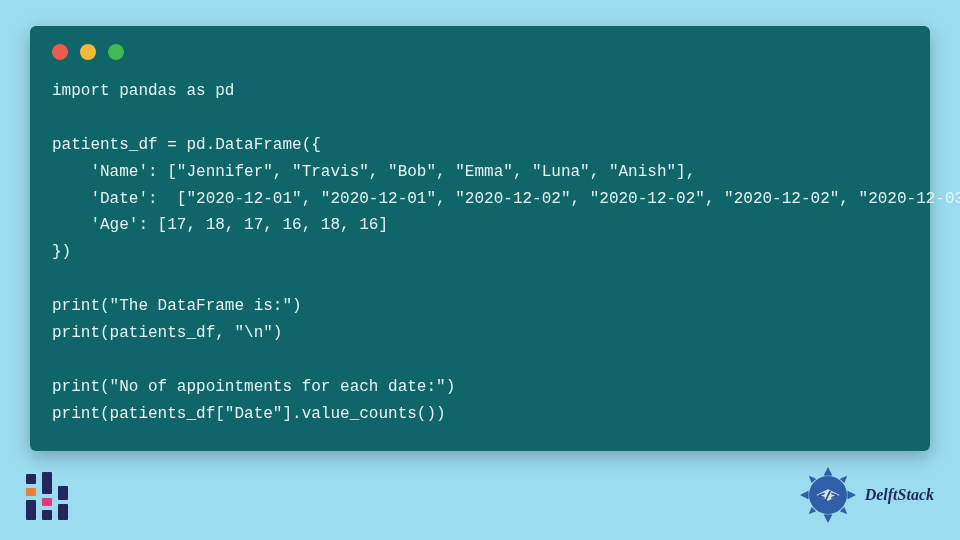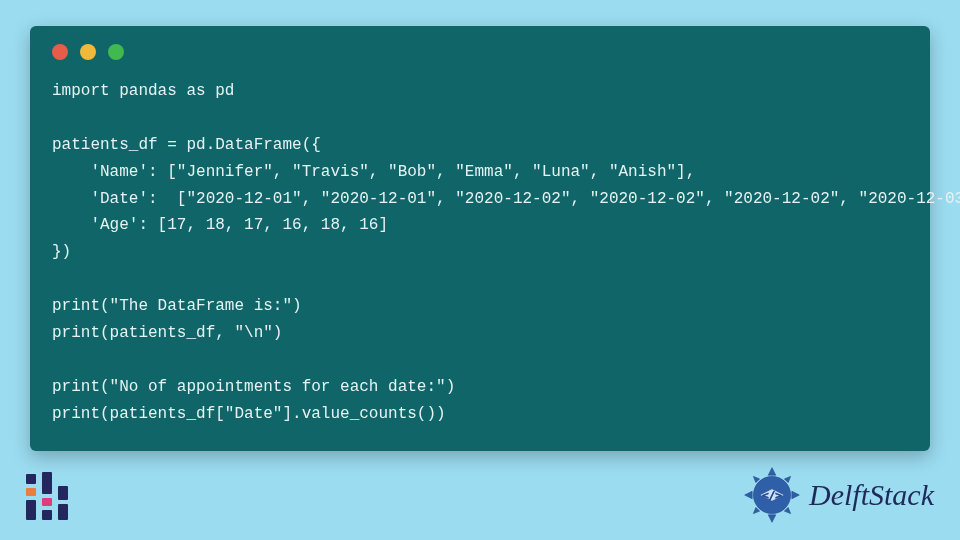--- a/index.html
+++ b/index.html
@@ -65,23 +65,23 @@
     position: absolute;
     right: 26px;
     bottom: 14px;
     display: flex;
     align-items: center;
     gap: 6px;
   }
   .logo-right-label {
     font-family: Georgia, "Times New Roman", serif;
     font-style: italic;
-    font-size: 30px;
+    font-size: 16px;
     color: #1e2a59;
-    font-weight: 400;
+    font-weight: 700;
   }
   .badge {
     width: 62px;
     height: 62px;
     position: relative;
   }
   .badge svg { width: 62px; height: 62px; }
 </style>
 </head>
 <body>

